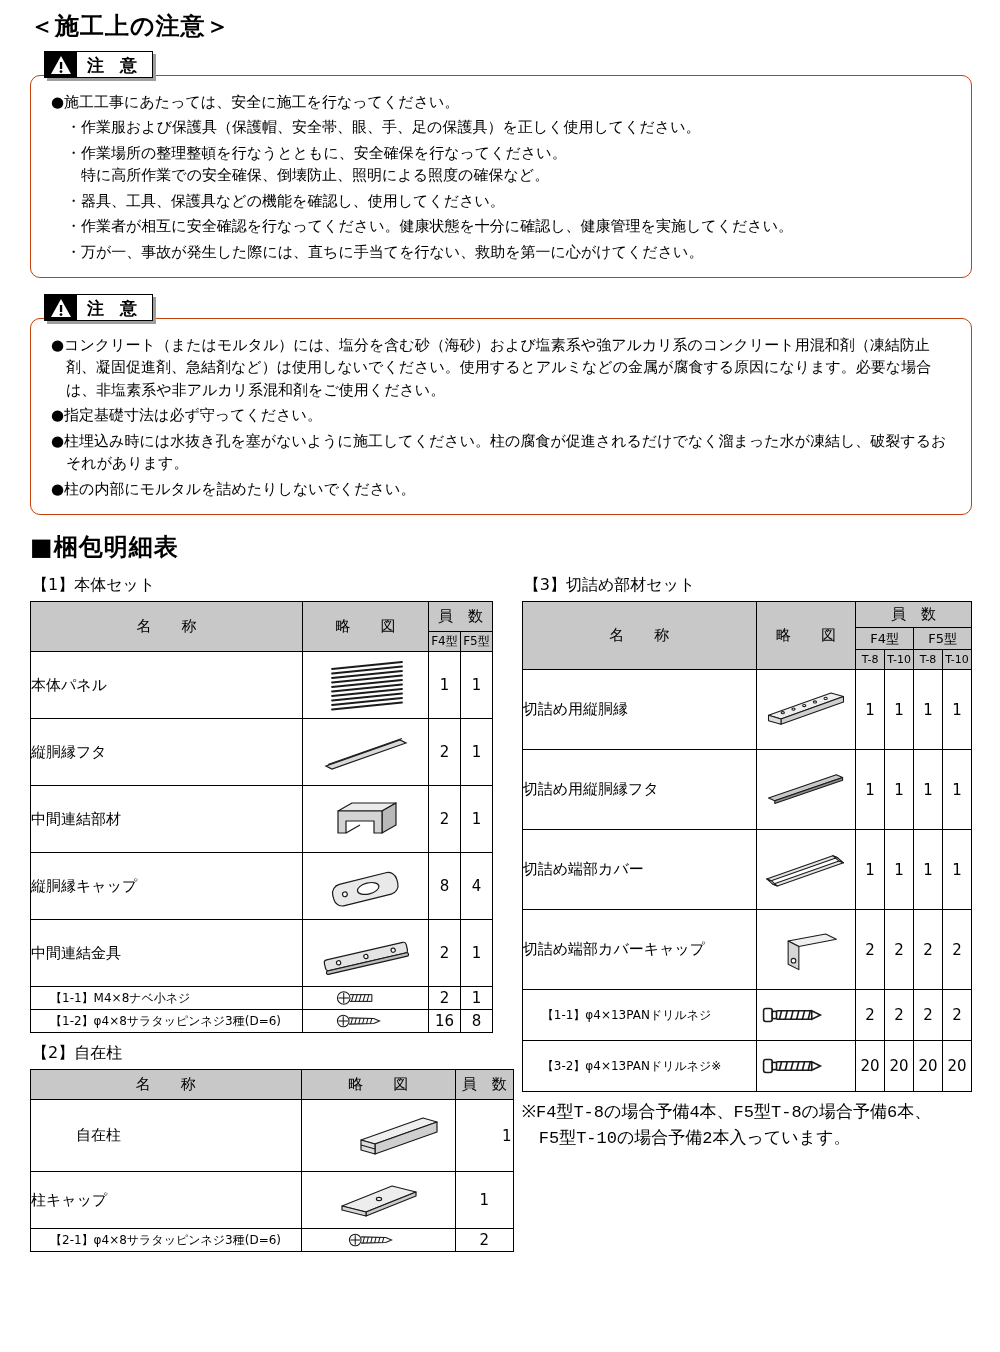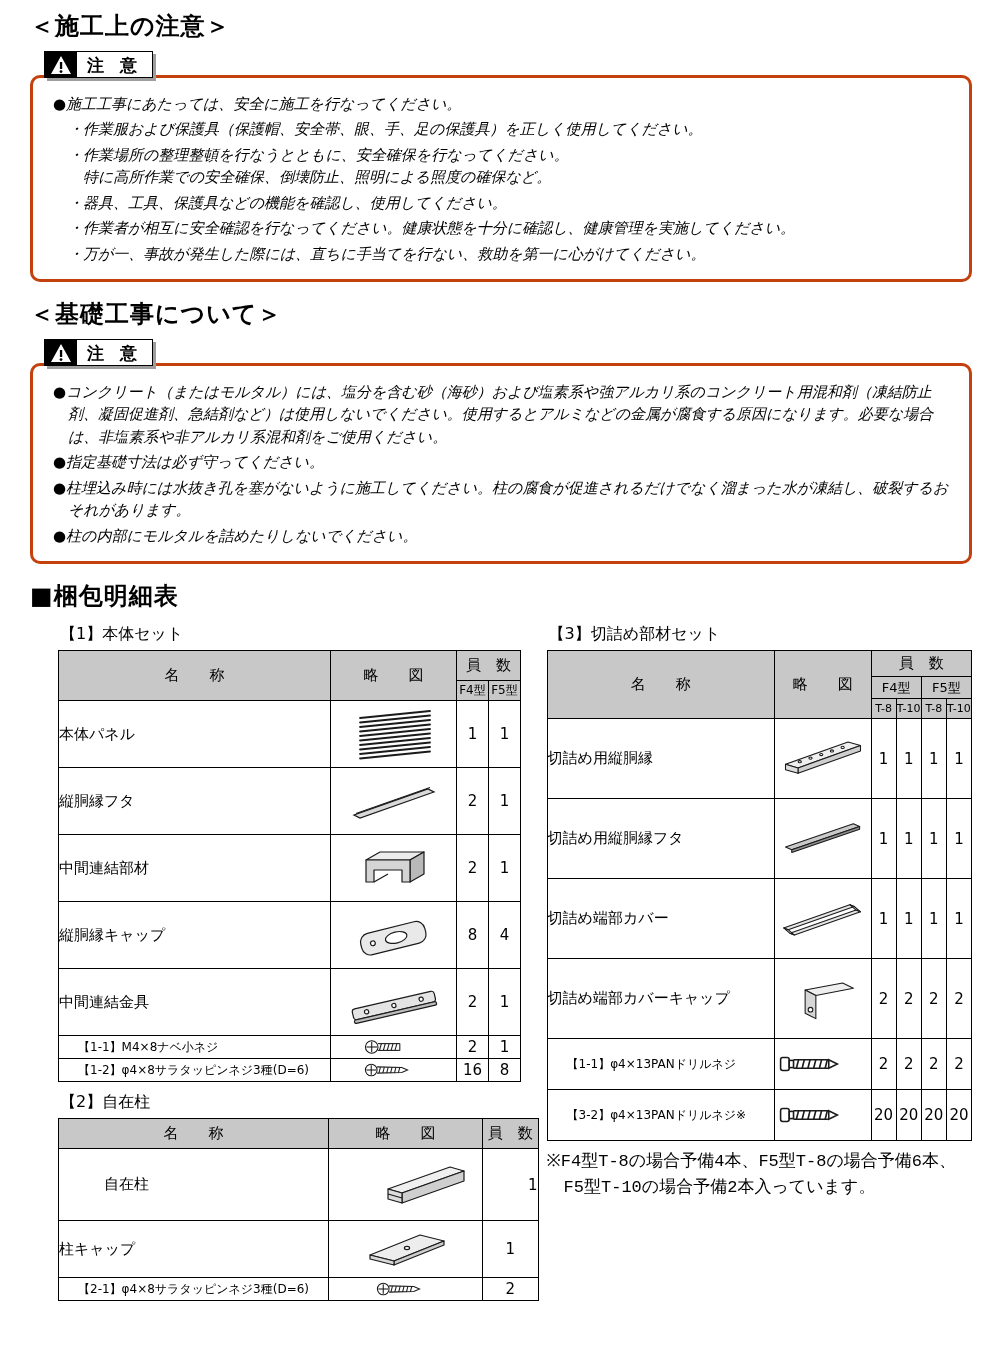--- a/index.html
+++ b/index.html
@@ -16,28 +16,28 @@
 
   .caution-badge {
     display: inline-flex; align-items: stretch; border: 1px solid #000;
     box-shadow: 3px 3px 0 0 #9e9e9e; background: #fff; margin-left: 14px;
     position: relative; z-index: 2; height: 27px; text-align: center;
   }
   .badge-tri { width: 32px; background: #000; display: flex; align-items: center; justify-content: center; }
   .badge-label { font-size: 17px; font-weight: bold; padding: 2px 10px 0 10px; letter-spacing: 5px; }
 
   .caution-box {
-    border: 3px solid #c2410c; border-radius: 10px;
+    border: 1px solid #c2410c; border-radius: 10px;
     padding: 12px 20px 11px 20px; margin-top: -4px; margin-bottom: 16px;
-    background: #fff; position: relative; z-index: 1; font-style: italic;
+    background: #fff; position: relative; z-index: 1;
   }
   .c-item { font-size: 15px; line-height: 1.5; padding-left: 1em; text-indent: -1em; margin: 3px 0; }
   .c-item.lvl1 { margin-left: 1em; }
 
-  .pack-area { display: flex; gap: 8px; align-items: flex-start; margin-left: 28px; }
+  .pack-area { display: flex; gap: 8px; align-items: flex-start; }
   .tbl-caption { font-size: 16px; margin: 0 0 5px 2px; }
   .tbl-caption.second { margin-top: 10px; }
 
   table.pack { border-collapse: collapse; table-layout: fixed; }
   table.pack th, table.pack td { border: 1px solid #000; padding: 0; }
   table.pack th {
     background: #c8c8c8; font-weight: normal; font-size: 15px;
     text-align: center; vertical-align: middle;
   }
   #t1 thead tr:first-child th { height: 30px; }
@@ -85,21 +85,20 @@
     <div id="clist1">
         <div class="c-item lvl0"><span>●</span><span>施工工事にあたっては、安全に施工を行なってください。</span></div>
         <div class="c-item lvl1"><span>・</span><span>作業服および保護具（保護帽、安全帯、眼、手、足の保護具）を正しく使用してください。</span></div>
         <div class="c-item lvl1"><span>・</span><span>作業場所の整理整頓を行なうとともに、安全確保を行なってください。</span><br><span>特に高所作業での安全確保、倒壊防止、照明による照度の確保など。</span></div>
         <div class="c-item lvl1"><span>・</span><span>器具、工具、保護具などの機能を確認し、使用してください。</span></div>
         <div class="c-item lvl1"><span>・</span><span>作業者が相互に安全確認を行なってください。健康状態を十分に確認し、健康管理を実施してください。</span></div>
         <div class="c-item lvl1"><span>・</span><span>万が一、事故が発生した際には、直ちに手当てを行ない、救助を第一に心がけてください。</span></div>
       </div>
   </div>
 
-  <h1 class="sec-title">＜基礎工事について＞</h1>
 
   <div class="caution-badge">
     <span class="badge-tri">
       <svg width="22" height="20" viewBox="0 0 22 20">
         <polygon points="11,1 21,19 1,19" fill="#ffffff"></polygon>
         <rect x="9.9" y="7" width="2.3" height="7" fill="#000000"></rect>
         <circle cx="11" cy="16.6" r="1.4" fill="#000000"></circle>
       </svg>
     </span>
     <span class="badge-label">注 意</span>

